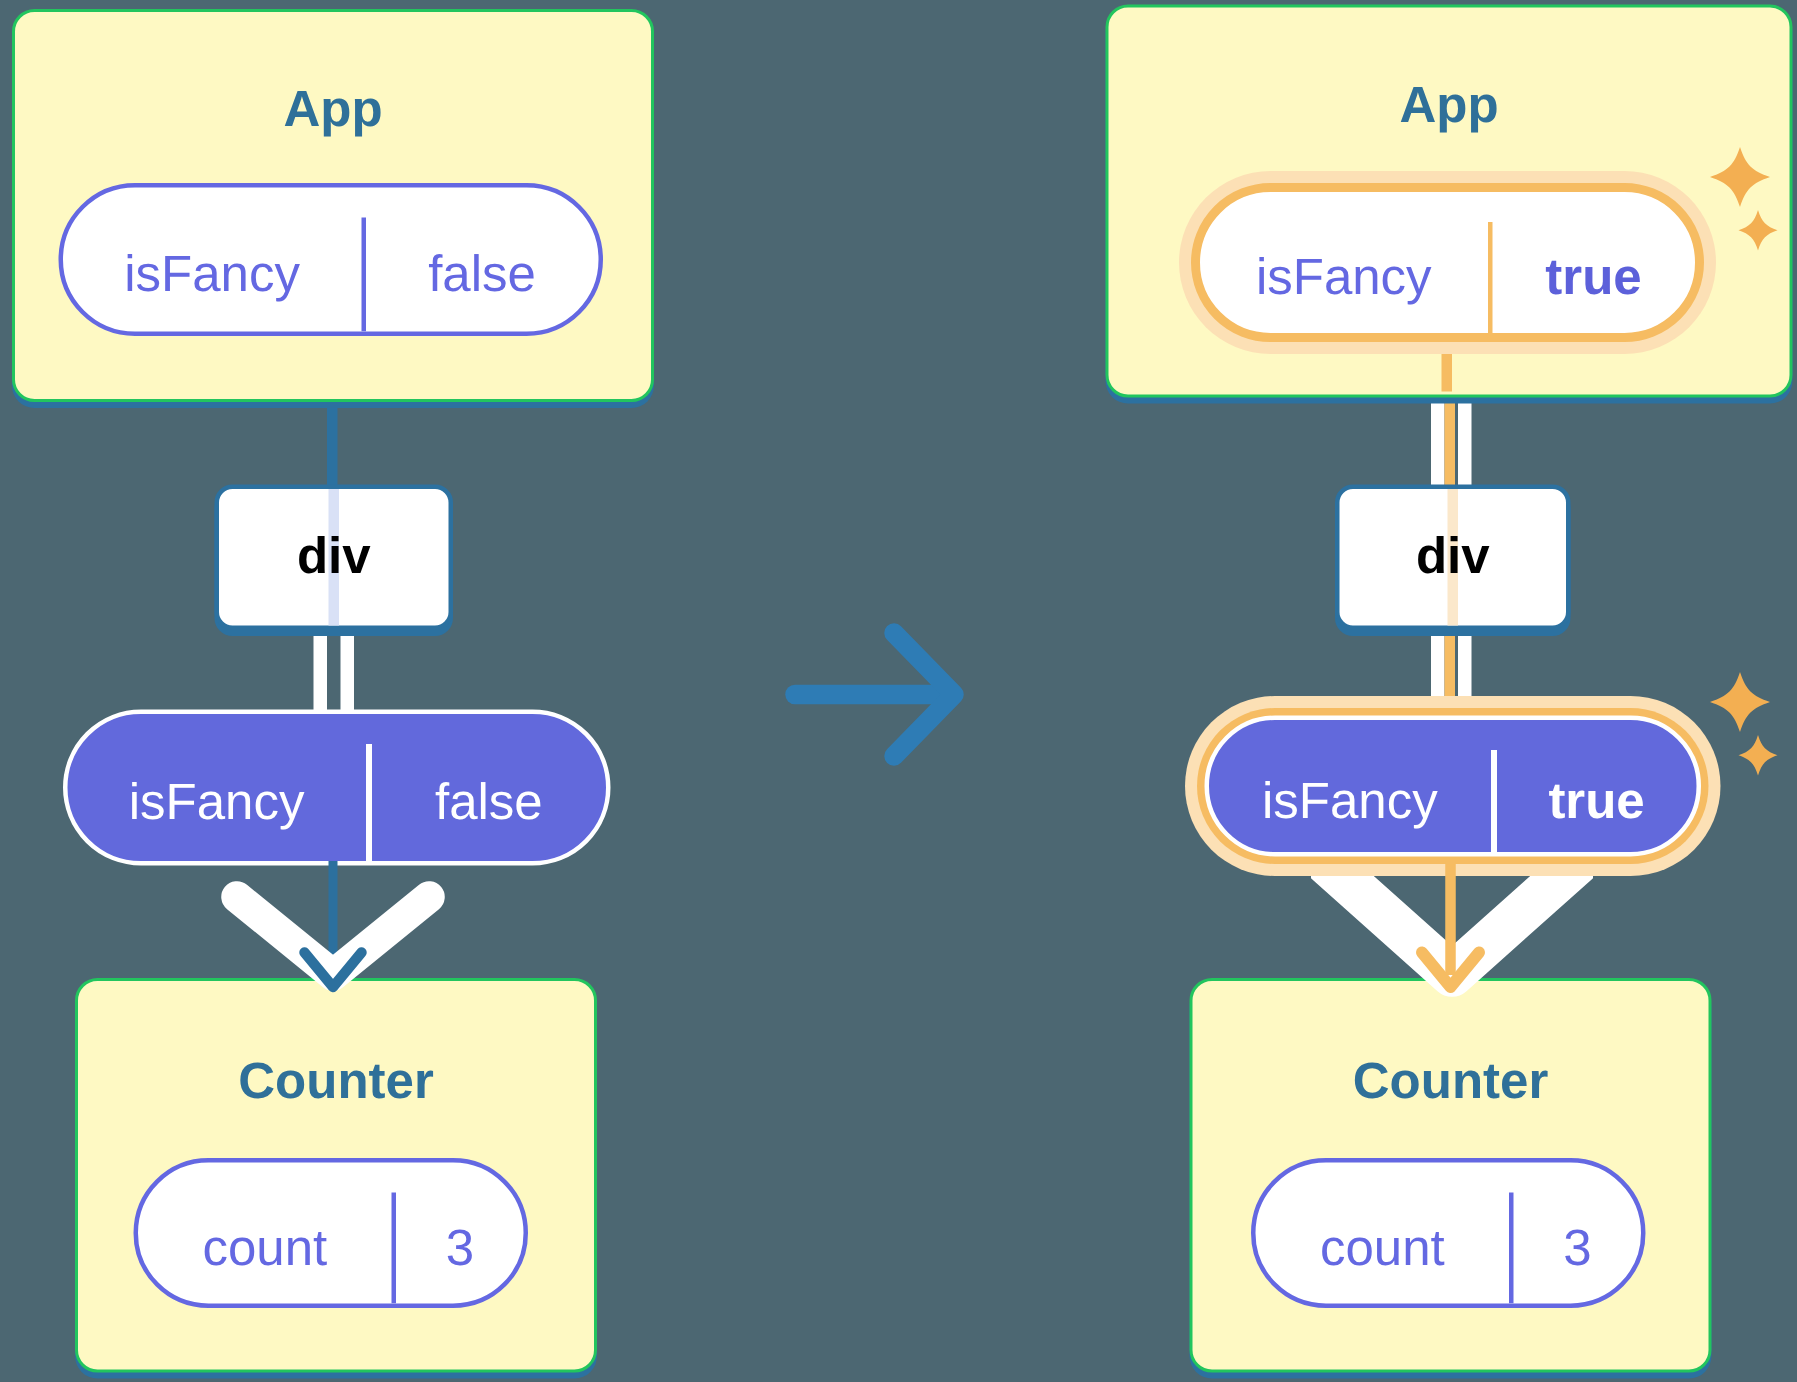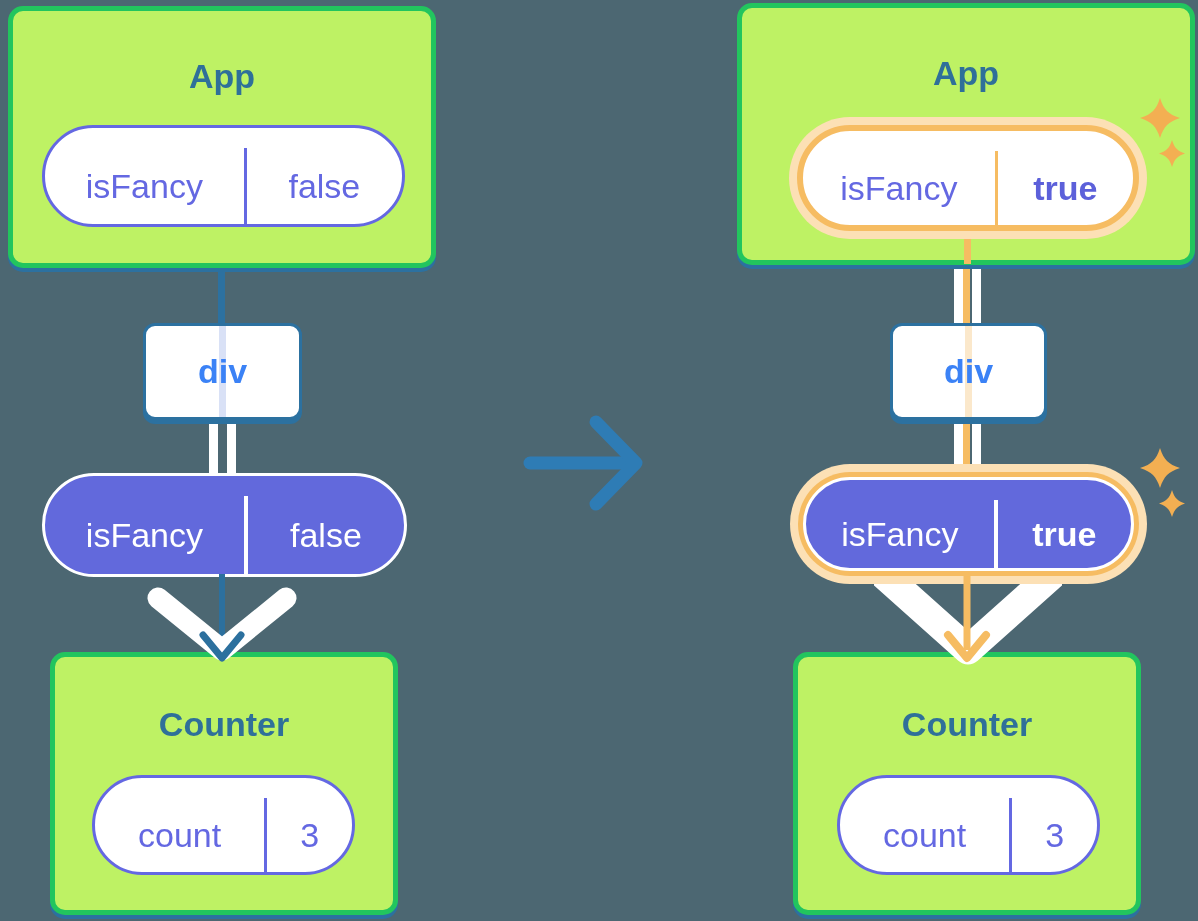--- a/index.html
+++ b/index.html
@@ -6,36 +6,36 @@
   html,body { background:#4C6772; }
   #canvas {
     position:relative; width:1198px; height:921px;
     background:#4C6772; overflow:hidden;
     font-family:"Liberation Sans", sans-serif;
   }
   .abs { position:absolute; }
 
   
   .card {
-    position:absolute; background:#bef264;
-    border:5px solid #22c55e; border-radius:15px;
+    position:absolute; background:#fef9c3;
+    border:2px solid #22c55e; border-radius:15px;
     box-shadow:0 4px 0 #2C71A0;
   }
   .node-title {
     position:absolute; left:0; right:0; text-align:center;
     font-size:34px; font-weight:bold; color:#2F7099;
   }
 
   
   .div-node {
     position:absolute; background:#fff;
     border:3px solid #2C71A0; border-radius:12px;
     box-shadow:0 4px 0 #2C71A0;
     display:flex; align-items:center; justify-content:center;
-    font-size:34px; font-weight:bold; color:#3b82f6;
+    font-size:34px; font-weight:bold; color:#000000;
   }
   .trace { position:absolute; top:0; bottom:0; width:7px; }
   .div-node span { position:relative; }
 
   
   .pill { position:absolute; display:flex; border-radius:999px; font-size:34px; overflow:hidden; }
   .pill > div { display:flex; align-items:center; justify-content:center;margin-top:20px; }
   .pill-value-cell { flex:1; }
 
   .pill-outline { background:#fff; border:3px solid #6468E2; color:#6468E2; }

